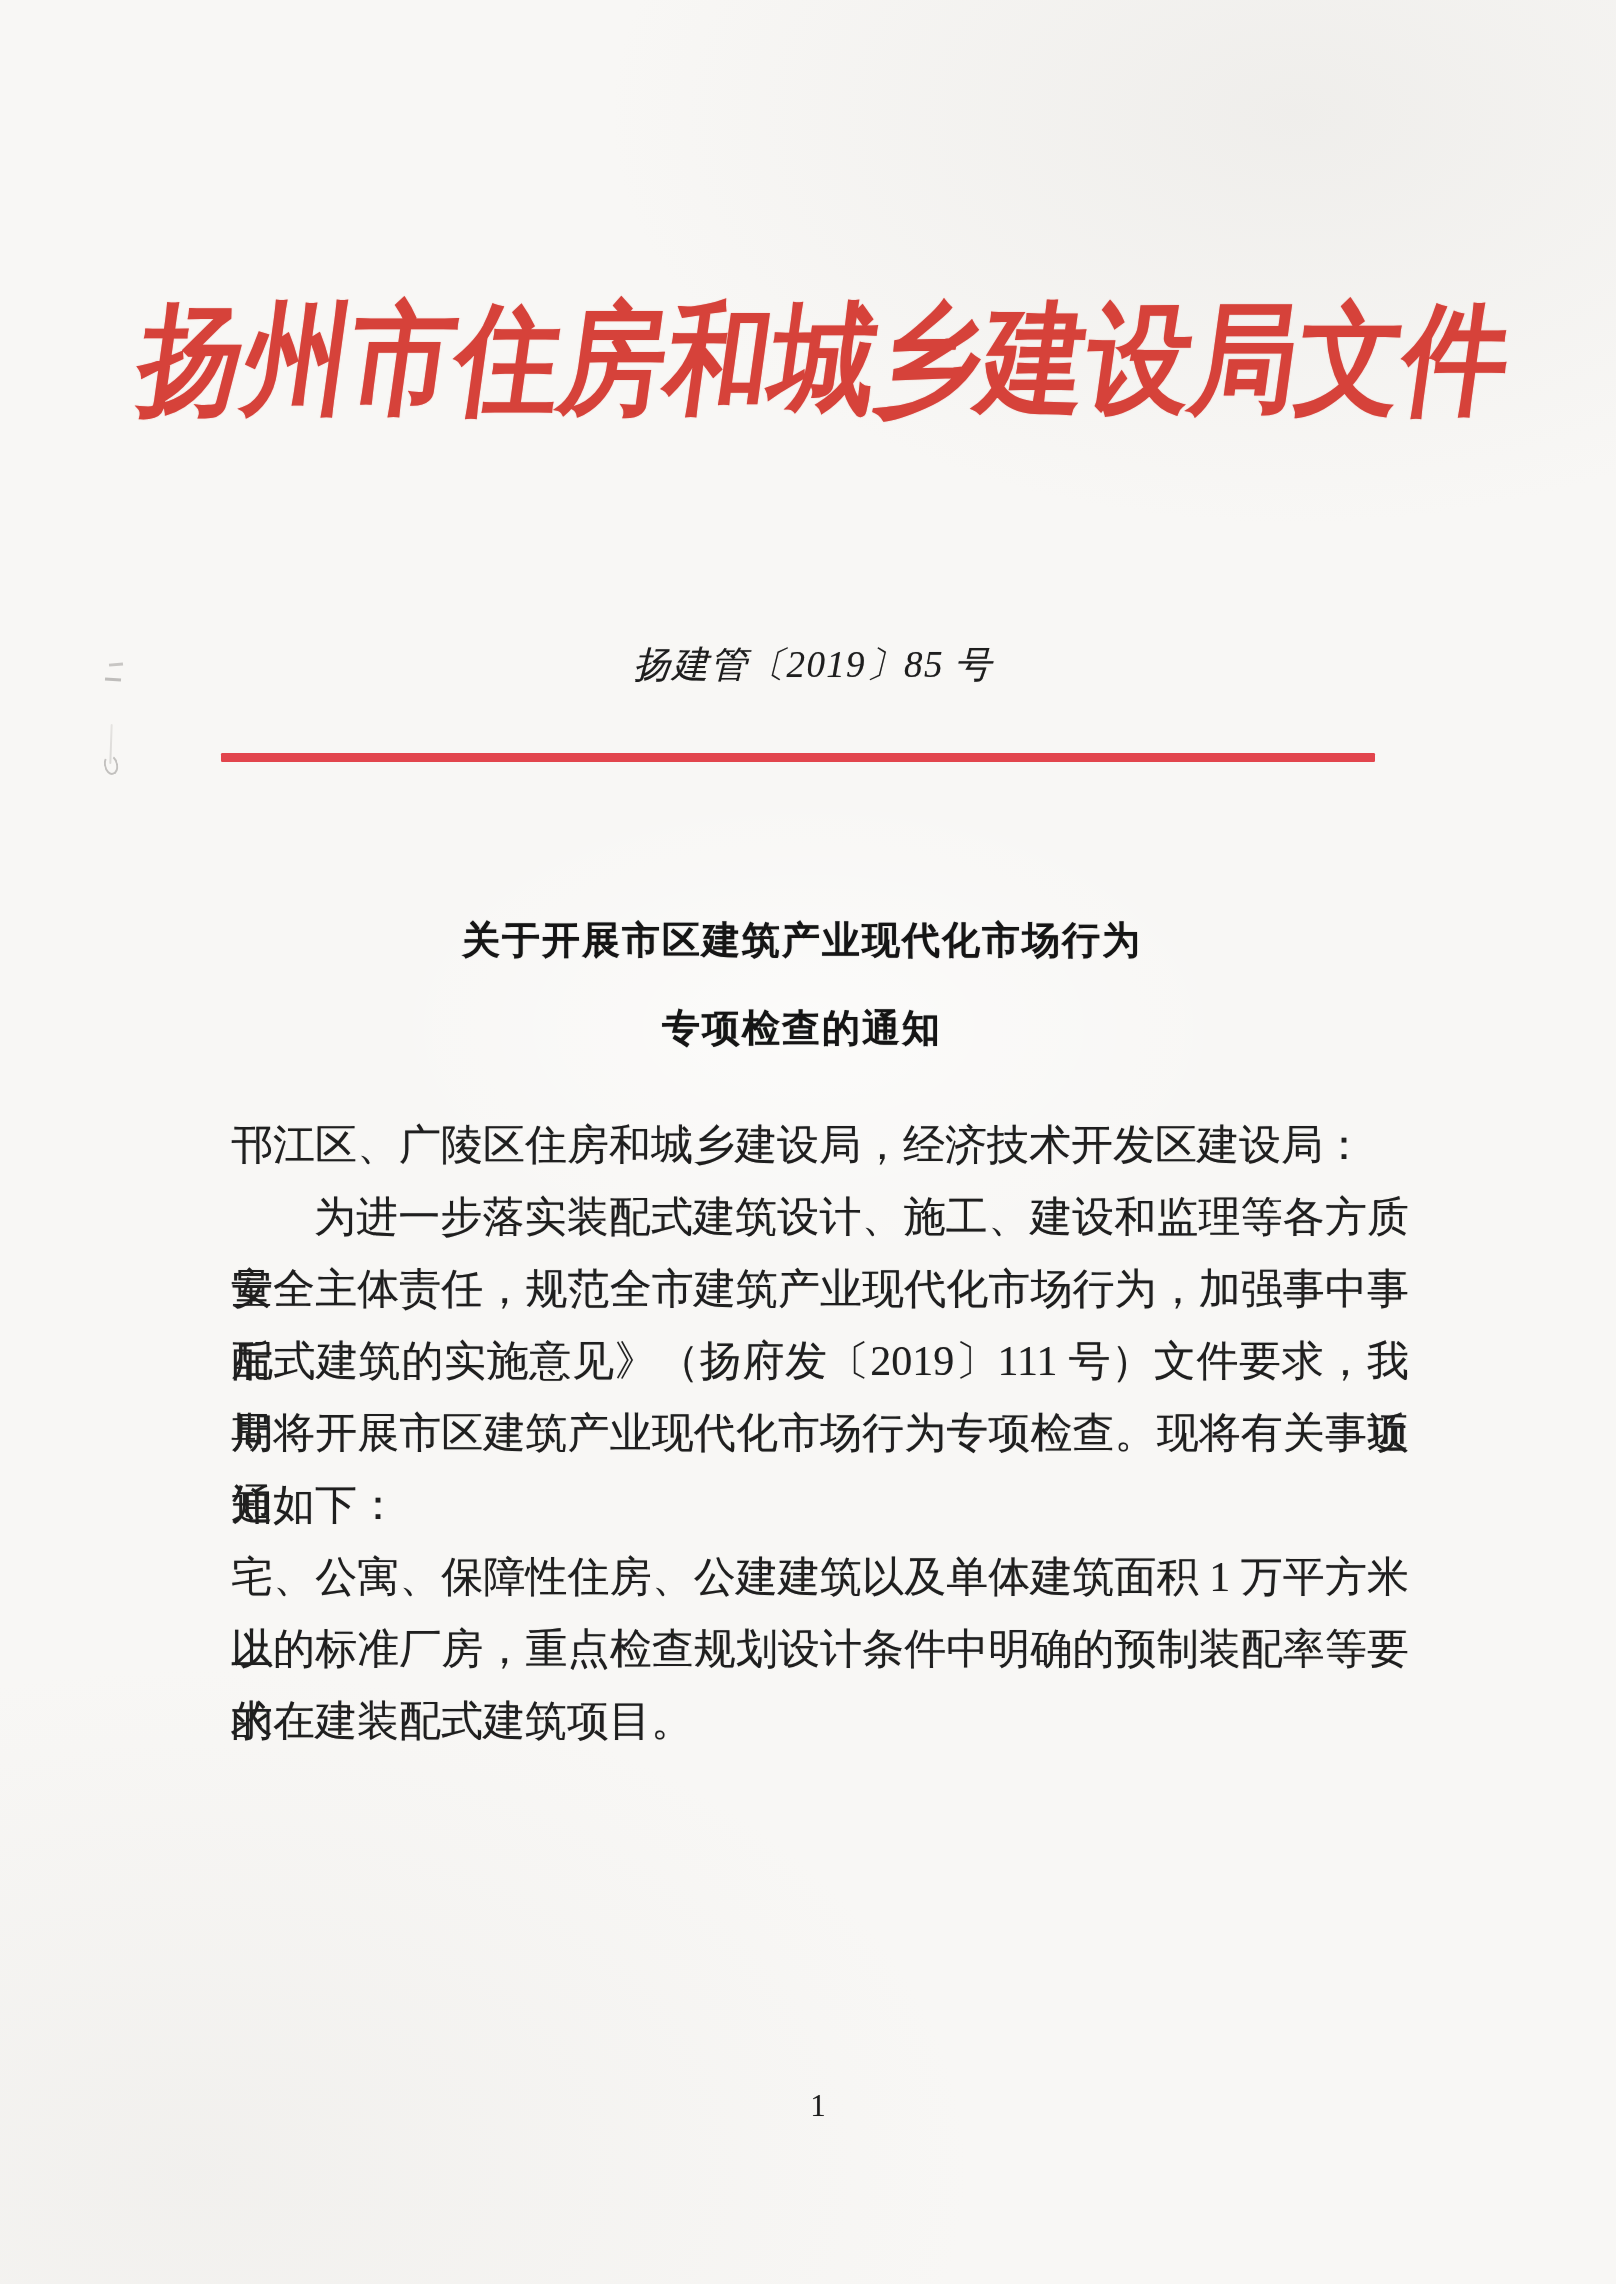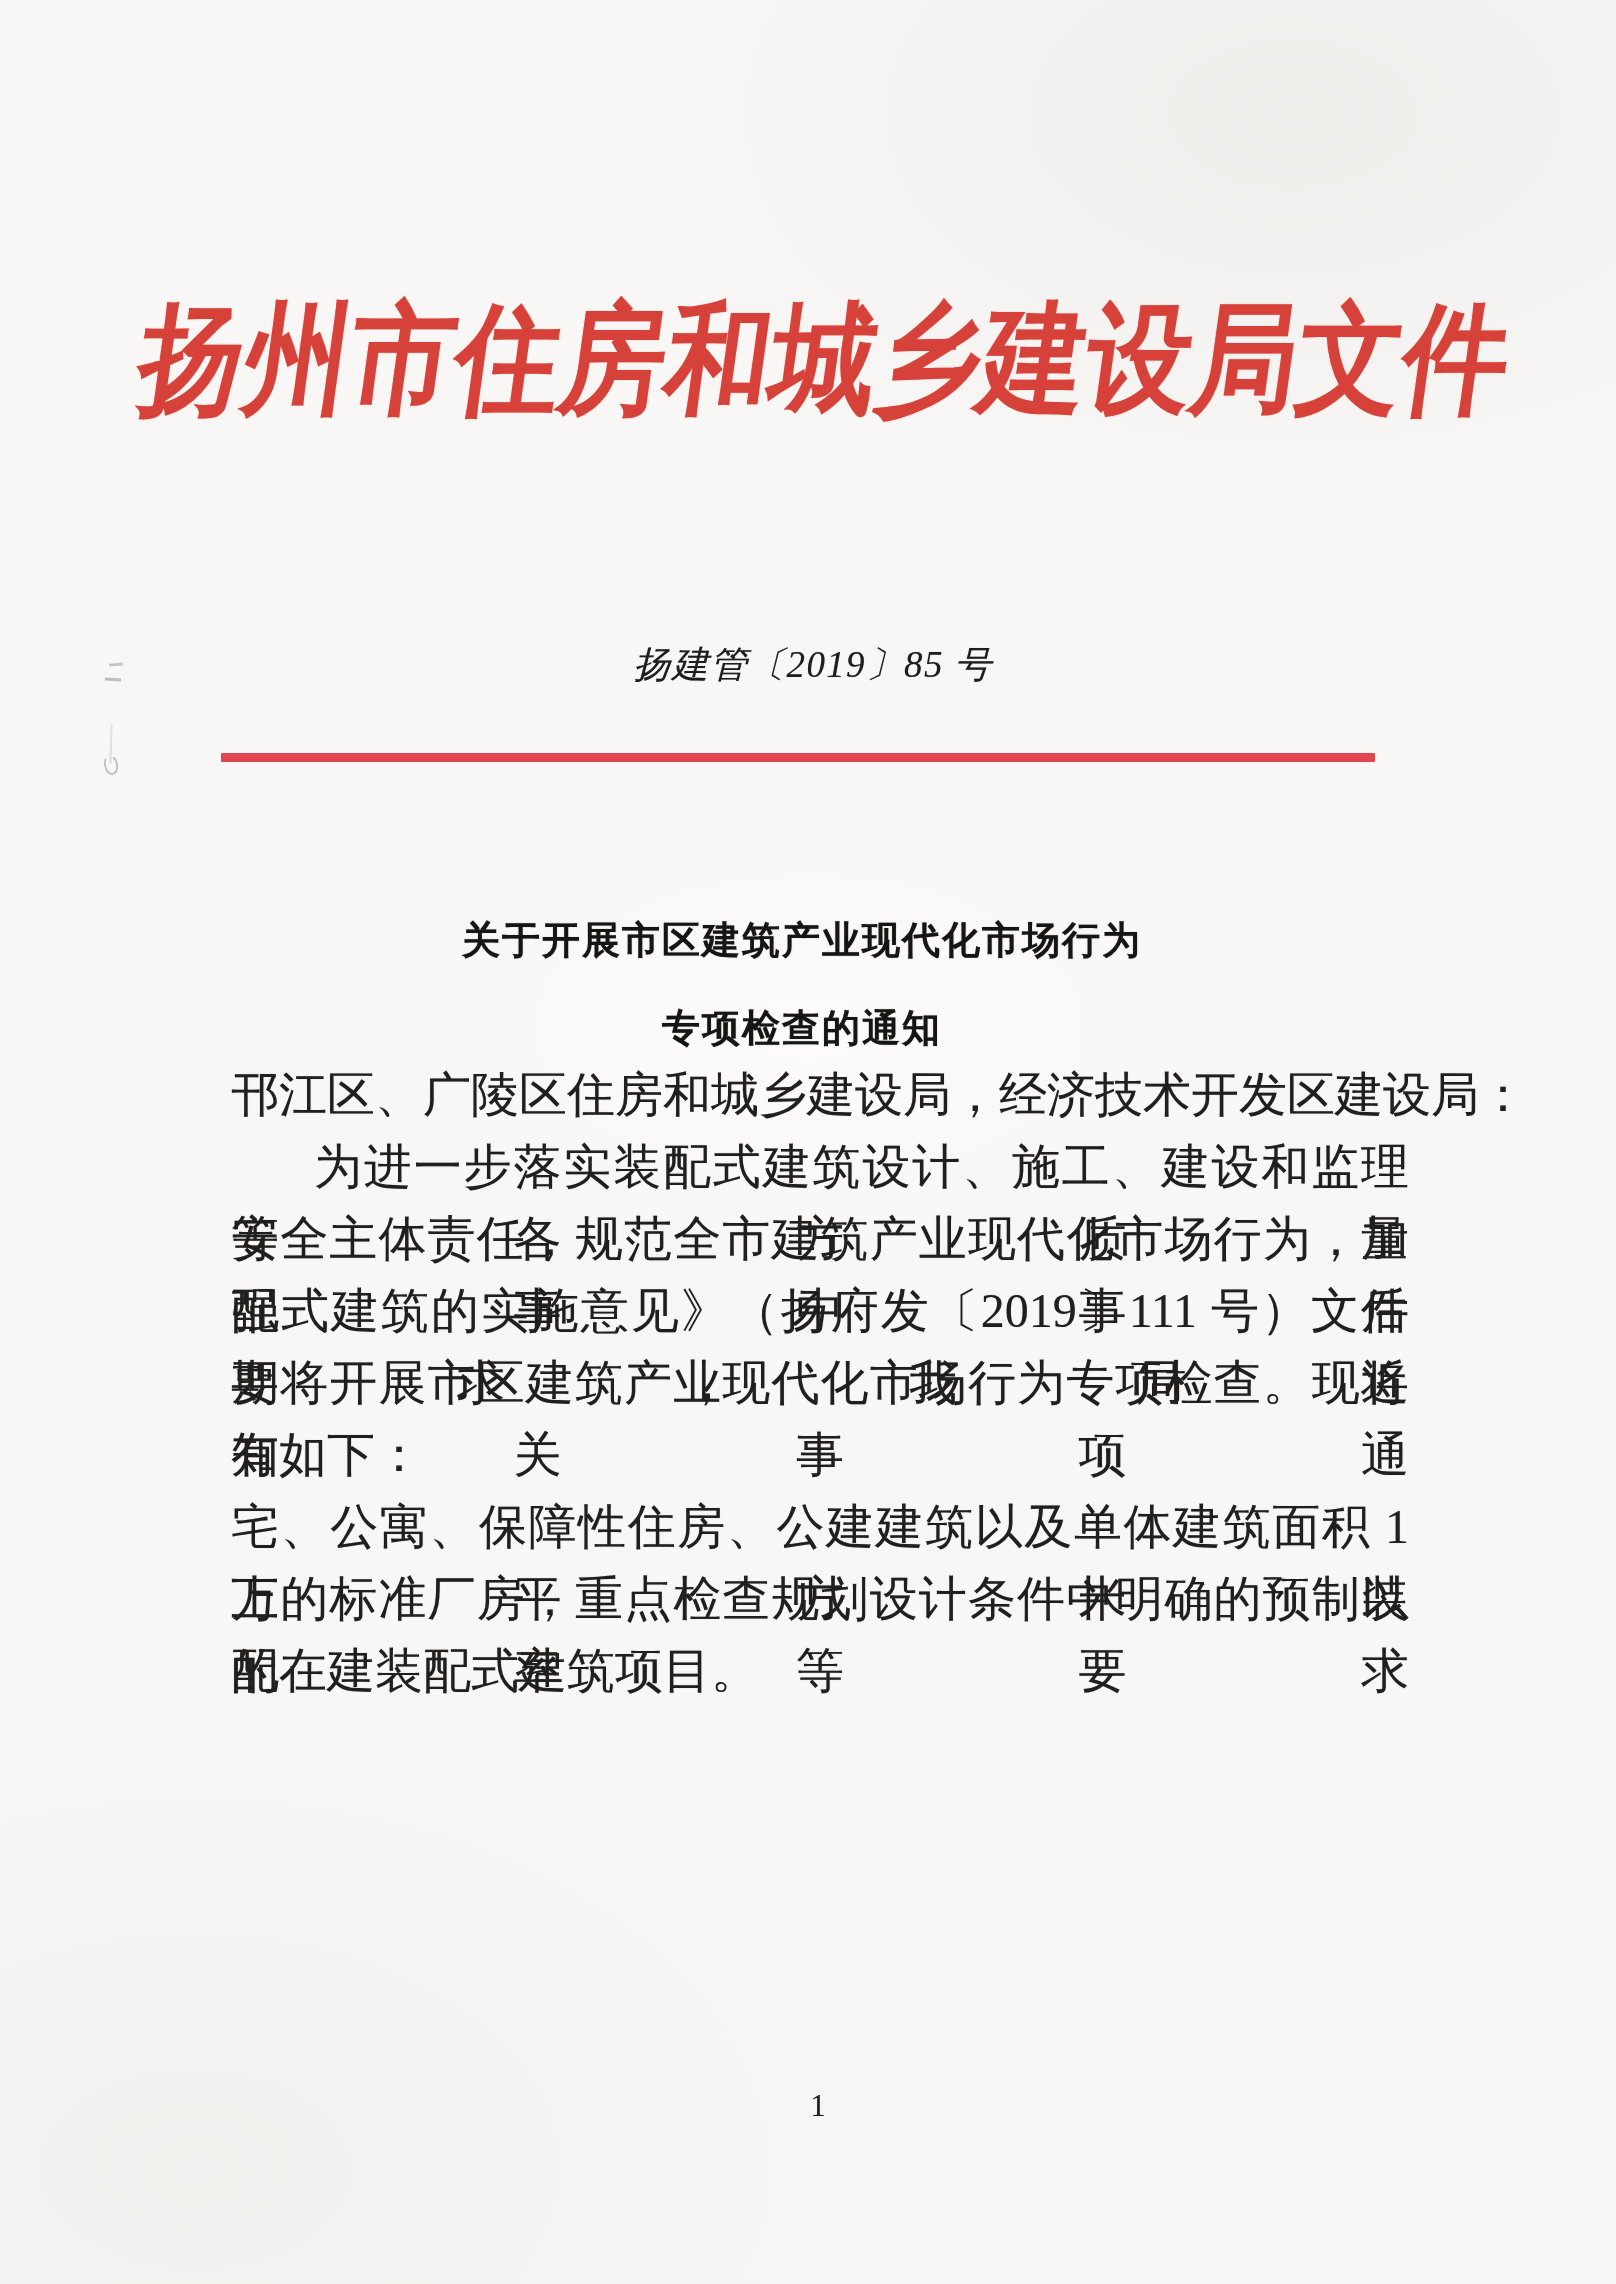--- a/index.html
+++ b/index.html
@@ -77,24 +77,24 @@
     font-weight: bold;
     letter-spacing: 2px;
     color: #151515;
     text-shadow: 0 0 1px rgba(20,20,20,0.5);
     white-space: nowrap;
   }
 
   
   .body-block {
     position: absolute;
-    top: 1059px;
+    top: 1109px;
     left: 231px;
     width: 1178px;
-    font-size: 48px;
+    font-size: 42px;
     color: #1f1f1f;
     text-shadow: 0 0 0.8px rgba(35,35,35,0.42);
   }
   .line {
     height: 72px;
     line-height: 72px;
     white-space: nowrap;
   }
   .jl {                       
     white-space: normal;

